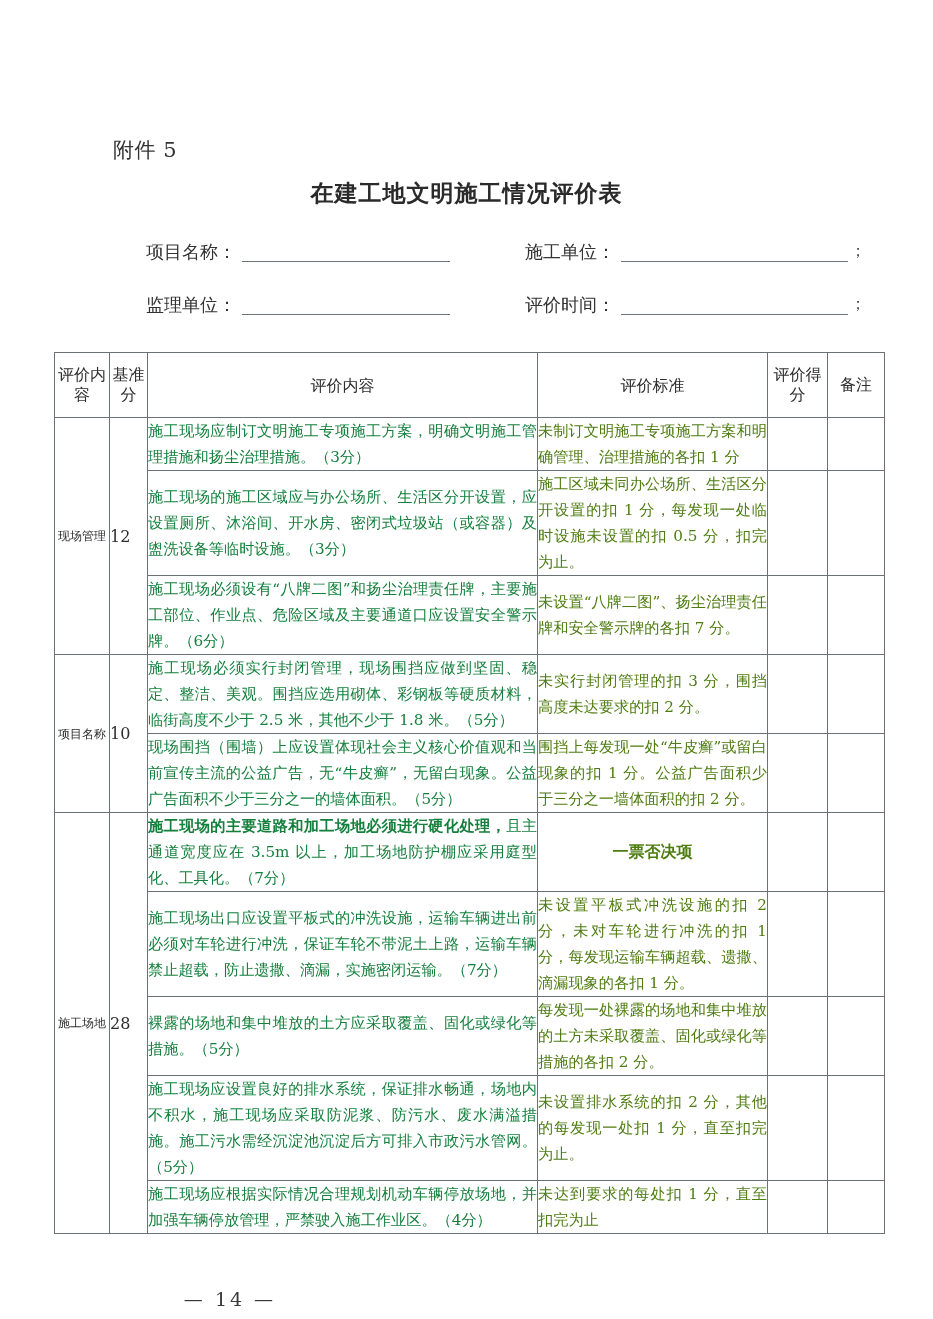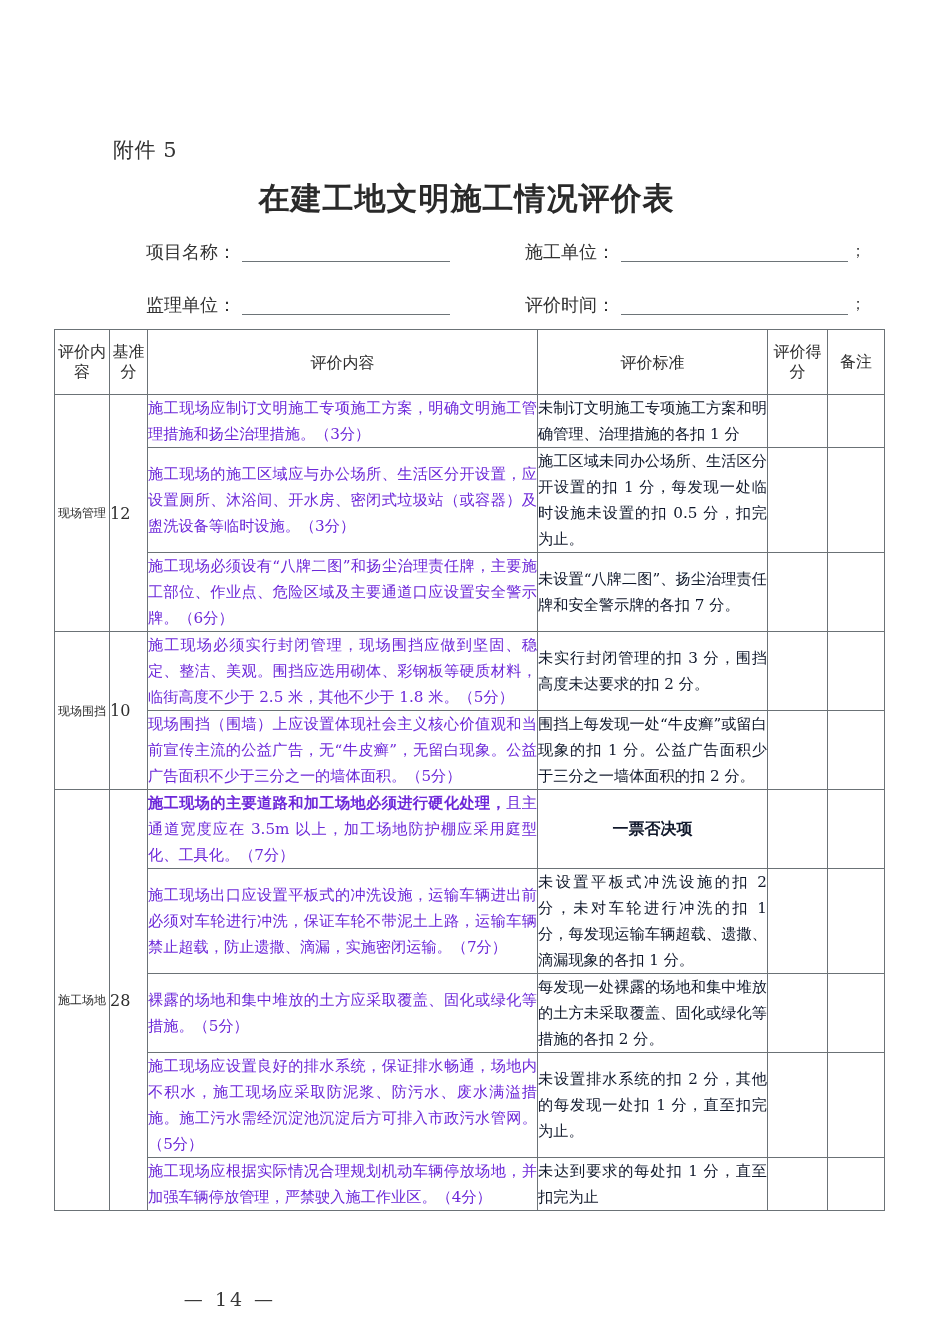--- a/index.html
+++ b/index.html
@@ -32,21 +32,21 @@
     color: #333;
   }
 
   
   .doc-title {
     position: absolute;
     left: 0;
     top: 178px;
     width: 933px;
     text-align: center;
-    font-size: 31px;
+    font-size: 23px;
     font-weight: bold;
     letter-spacing: 1px;
     color: #2a2a2a;
   }
 
   
   .form-area {
     position: absolute;
     left: 106px;
     top: 236px;
@@ -82,21 +82,21 @@
   .form-semi {
     font-size: 16px;
     margin-left: 2px;
     color: #444;
   }
 
   
   .eval-table {
     position: absolute;
     left: 54px;
-    top: 329px;
+    top: 352px;
     width: 830px;
     border-collapse: collapse;
     table-layout: fixed;
   }
   .eval-table td, .eval-table th {
     border: 1px solid #6b7276;
     padding: 0;
     vertical-align: middle;
     font-weight: normal;
   }
@@ -135,29 +135,29 @@
     color: #2e2e2e;
   }
 
   
   .item-cell {
     font-size: 15.2px;
     line-height: 26px;
     padding: 7px 7px 7px 9px;
     text-align: justify;
     text-justify: inter-ideograph;
-    color: #6d28d9;
+    color: #15803d;
   }
   .std-cell {
     font-size: 15.2px;
     line-height: 26px;
     padding: 7px 7px 7px 9px;
     text-align: justify;
     text-justify: inter-ideograph;
-    color: #0f172a;
+    color: #4d7c0f;
   }
   .std-cell.centered {
     text-align: center;
     font-weight: bold;
     font-size: 16px;
   }
   .blank-cell {
     height: auto;
   }
   .bold-line { font-weight: bold; }
@@ -242,21 +242,21 @@
           <td class="blank-cell"></td>
           <td class="blank-cell"></td>
         </tr>
         <tr>
           <td class="item-cell">施工现场必须设有“八牌二图”和扬尘治理责任牌，主要施工部位、作业点、危险区域及主要通道口应设置安全警示牌。（6分）</td>
           <td class="std-cell">未设置“八牌二图”、扬尘治理责任牌和安全警示牌的各扣 7 分。</td>
           <td class="blank-cell"></td>
           <td class="blank-cell"></td>
         </tr>
         <tr>
-          <td class="cat-cell" rowspan="2">现场围挡</td>
+          <td class="cat-cell" rowspan="2">项目名称</td>
           <td class="base-cell" rowspan="2">10</td>
           <td class="item-cell">施工现场必须实行封闭管理，现场围挡应做到坚固、稳定、整洁、美观。围挡应选用砌体、彩钢板等硬质材料，临街高度不少于 2.5 米，其他不少于 1.8 米。（5分）</td>
           <td class="std-cell">未实行封闭管理的扣 3 分，围挡高度未达要求的扣 2 分。</td>
           <td class="blank-cell"></td>
           <td class="blank-cell"></td>
         </tr>
         <tr>
           <td class="item-cell">现场围挡（围墙）上应设置体现社会主义核心价值观和当前宣传主流的公益广告，无“牛皮癣”，无留白现象。公益广告面积不少于三分之一的墙体面积。（5分）</td>
           <td class="std-cell">围挡上每发现一处“牛皮癣”或留白现象的扣 1 分。公益广告面积少于三分之一墙体面积的扣 2 分。</td>
           <td class="blank-cell"></td>

